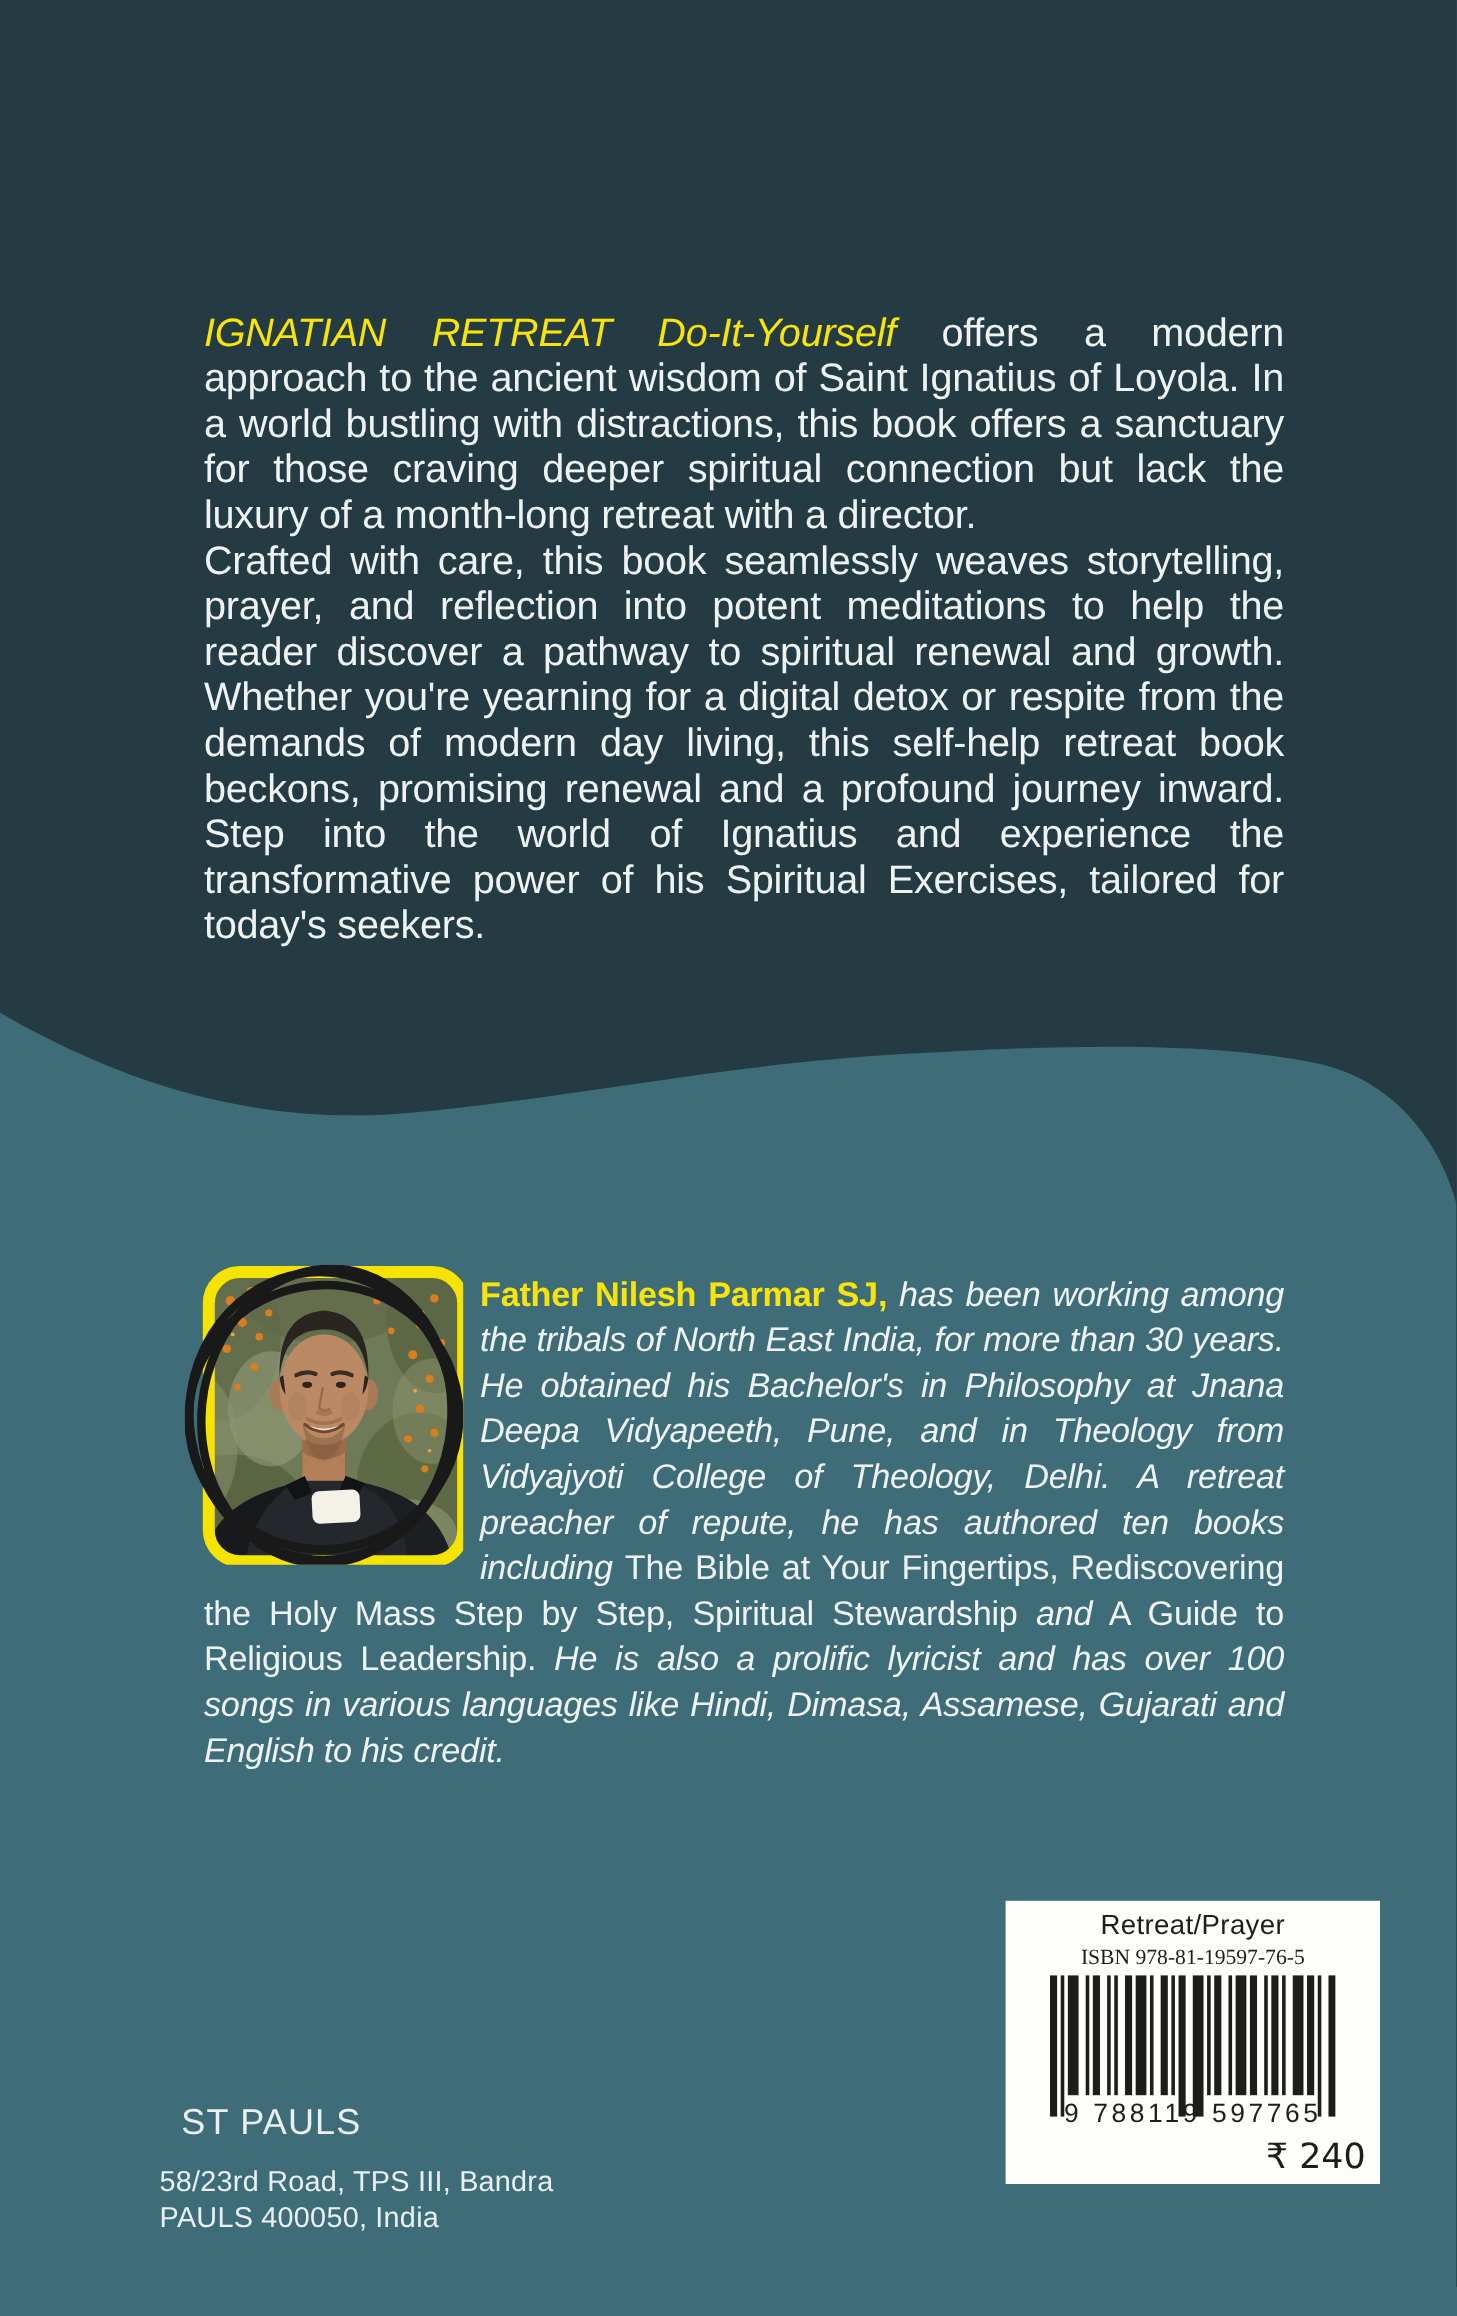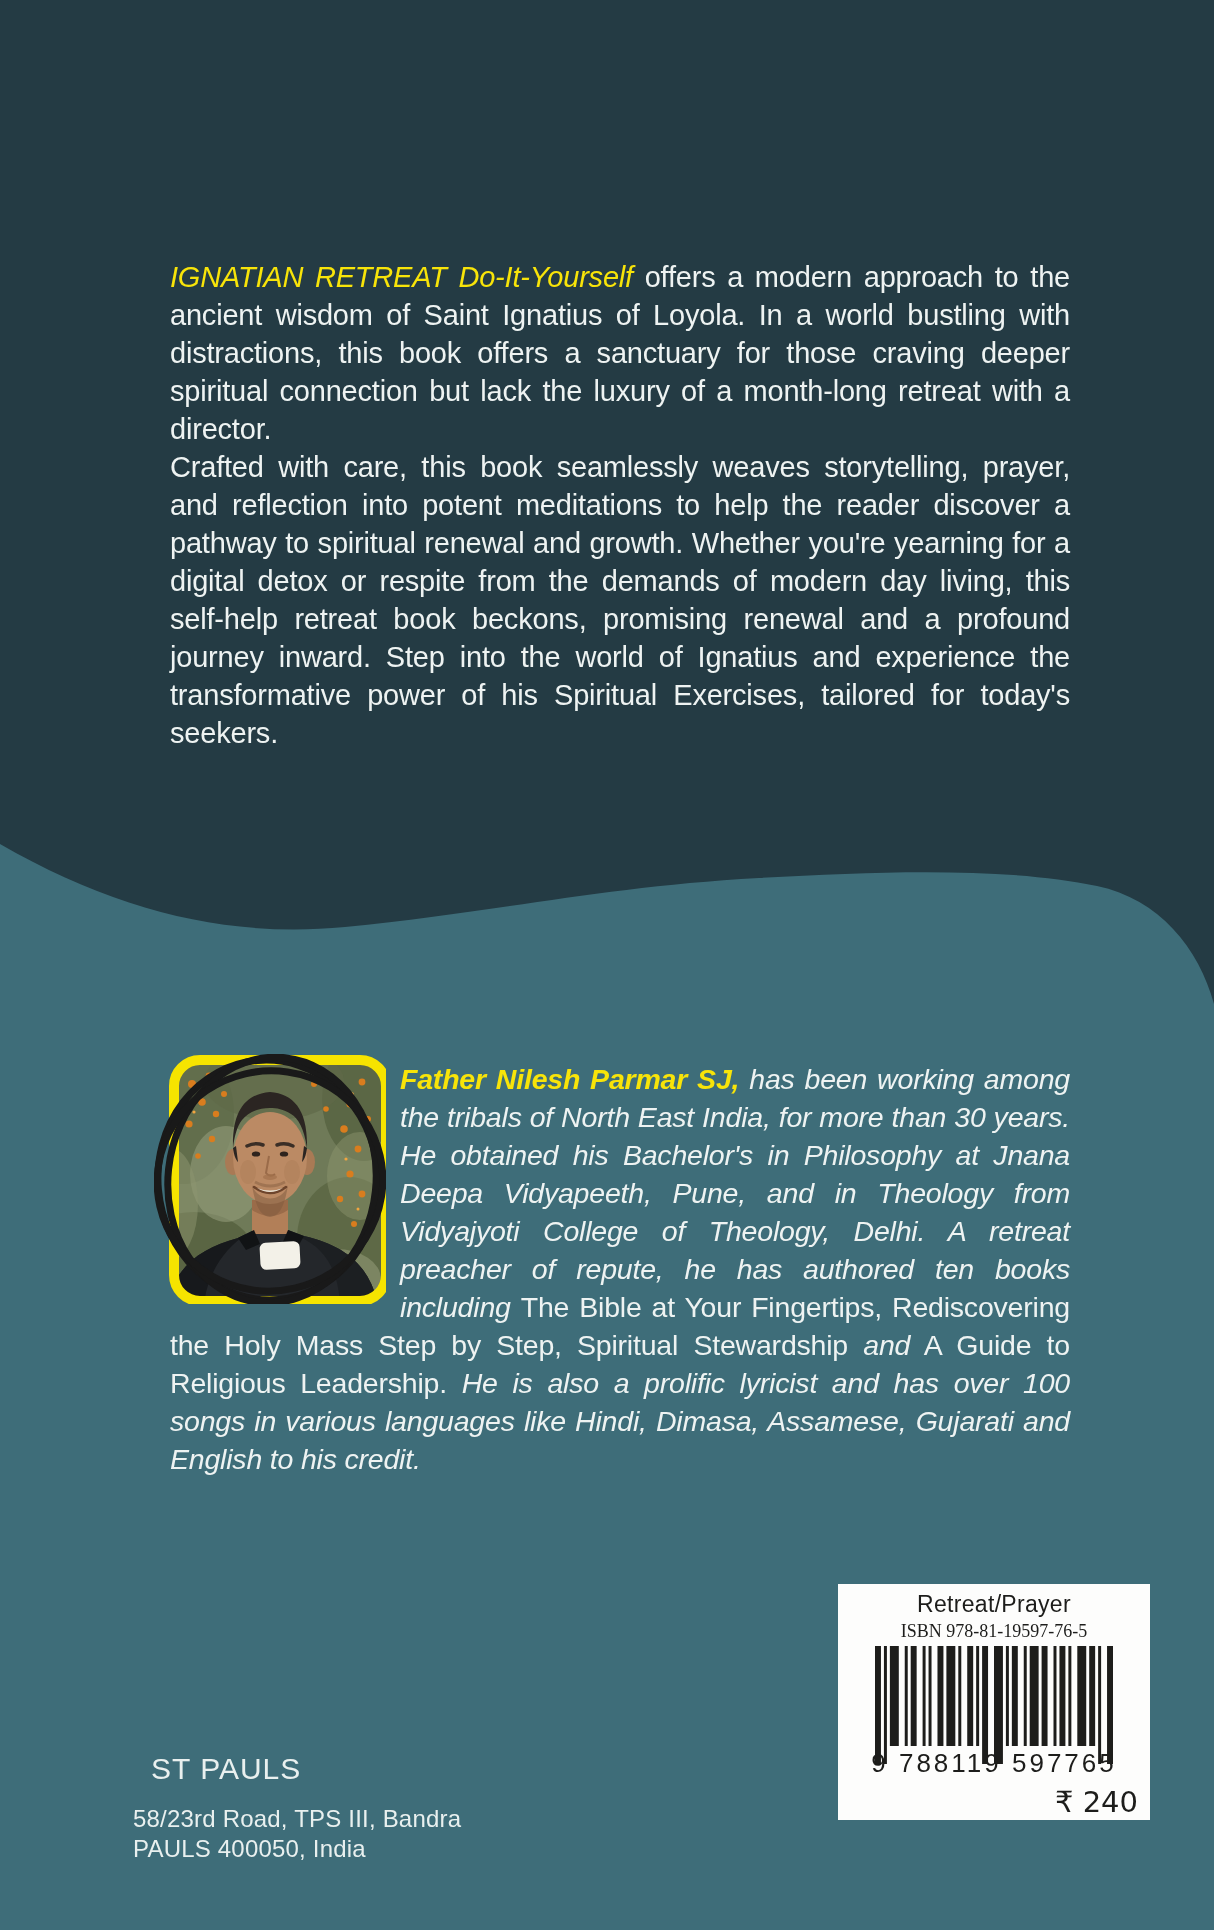--- a/index.html
+++ b/index.html
@@ -15,60 +15,60 @@
     width:1214px;height:1930px;
     background:var(--teal);
     overflow:hidden;
     font-family:"Liberation Sans",sans-serif;
   }
   .wave-svg{position:absolute;top:0;left:0;display:block;}
   
   .synopsis{
     position:absolute;left:170px;top:258px;width:900px;
     color:var(--white);
-    font-size:29px;line-height:38px;
+    font-size:33px;line-height:38px;
     letter-spacing:-0.2px;
     text-align:justify;
   }
   .synopsis p{margin:0;}
   .synopsis p + p{margin-top:0;}
   .hl-title{color:var(--yellow);font-style:italic;}
   
   .author{
     position:absolute;left:170px;top:1060px;width:900px;
     color:var(--white);
     font-size:28.5px;line-height:38px;
     letter-spacing:-0.2px;
     text-align:justify;
   }
   .photo-float{
     float:left;
     width:230px;height:242px;
     margin:0 0 4px 0;
   }
   .photo-float svg{display:block;margin:-6px 0 0 -16px;}
-  .seg-name{color:var(--yellow);font-weight:bold;font-style:italic;}
+  .seg-name{color:var(--yellow);font-weight:bold;}
   .seg-italic{font-style:italic;}
   .seg-upright{font-style:normal;}
   
   .barcode-box{
     position:absolute;left:838px;top:1584px;width:312px;height:236px;
     background:#fdfdfc;color:var(--ink);
     box-sizing:border-box;
   }
   .bc-category{
     text-align:center;font-size:23px;margin-top:7px;letter-spacing:0.3px;
   }
   .bc-isbn{
     text-align:center;font-family:"Liberation Serif",serif;
     font-size:18px;margin-top:3px;white-space:nowrap;
   }
   .bc-bars{display:block;margin:4px auto 0 auto;}
   .bc-digits{
-    text-align:center;font-size:26px;letter-spacing:3px;
+    text-align:center;font-size:22px;letter-spacing:3px;
     margin-top:-16px;white-space:nowrap;
     background:transparent;
   }
   .bc-price{
     text-align:right;font-size:29px;padding-right:12px;margin-top:6px;
     font-family:"DejaVu Sans",sans-serif;
   }
   
   .publisher{
     position:absolute;left:133px;top:1734px;

